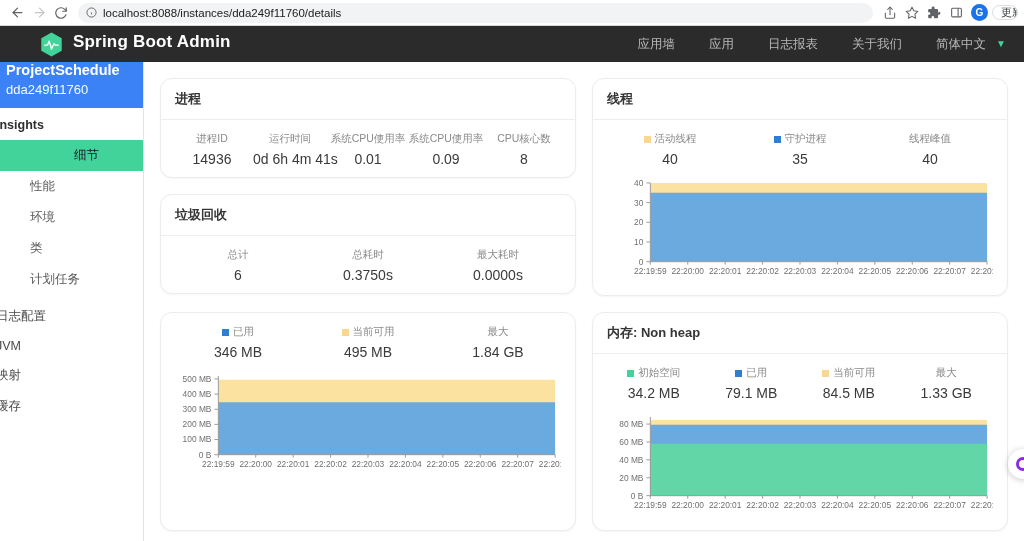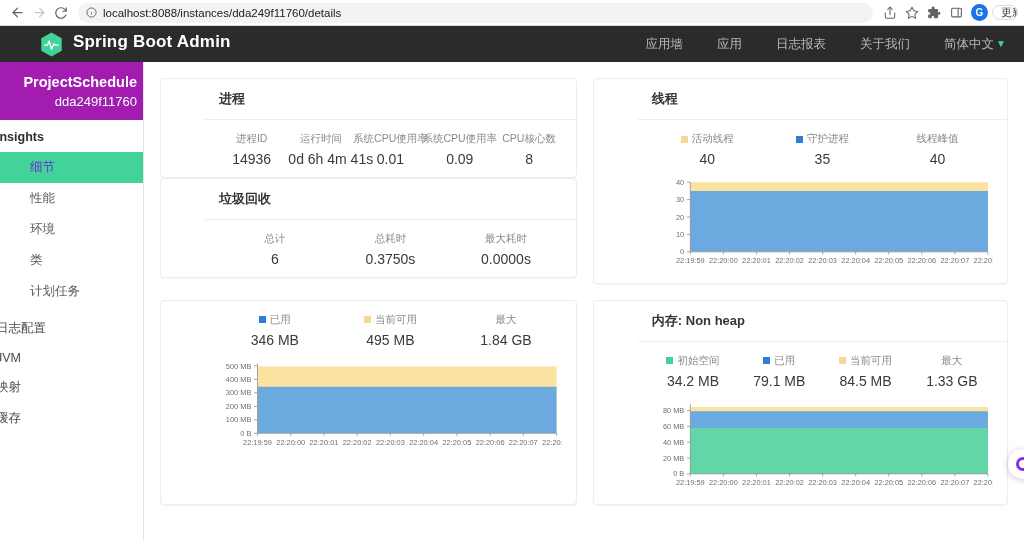--- a/index.html
+++ b/index.html
@@ -71,70 +71,69 @@
   .brand-name {
     color: #ffffff; font-size: 17px; font-weight: bold;
     letter-spacing: .2px;
   }
   .nav-right {
     margin-left: auto; display: flex; align-items: center; gap: 34px;
   }
   .nav-link {
     color: #b9b9b9; font-size: 12.5px; white-space: nowrap;
   }
-  .nav-lang { display: flex; align-items: center; gap: 2px; }
+  .nav-lang { display: flex; align-items: center; gap: 10px; }
   .chevron-down { color: #3fd39a; font-size: 10px; line-height: 1; }
 
   
   .body-wrap { display: flex; height: 479px; background: #ffffff; }
 
   
   .sidebar {
     width: 144px; flex: none; height: 479px;
     background: #ffffff;
     border-right: 1px solid #e4e4e4;
     overflow: hidden;
   }
   .sb-head {
-    background: #a21caf; color: #ffffff;
-    padding: 12px 6px 11px;
-    text-align: right;
+    background: #3b82f6; color: #ffffff;
+    padding: 0 6px 11px;
+    text-align: left;
   }
   .sb-head .app-title { font-size: 14.5px; font-weight: bold; line-height: 1.2; }
   .sb-head .app-id { font-size: 13px; margin-top: 3px; color: #f2fffa; }
   .sb-section {
     font-size: 12.5px; font-weight: bold; color: #2f2f2f;
     padding: 10px 0 8px 0; margin-left: -4px;
   }
   .sb-item {
     font-size: 12.5px; color: #5a5a5a;
     padding: 7px 0 7px 30px;
     white-space: nowrap;
   }
-  .sb-item.active { background: #42d39a; color: #6d28d9; }
+  .sb-item.active { background: #42d39a; color: #0f172a; text-align: center; }
   .sb-item.flush { padding-left: 0; margin-left: -4px; color: #4a4a4a; }
   .sb-gap { height: 6px; }
 
   
   .main {
     flex: 1 1 auto; padding: 16px 16px 0 16px;
     background: #ffffff; overflow: hidden;
   }
   .grid {
     display: grid;
     grid-template-columns: 1fr 1fr;
     column-gap: 16px; row-gap: 16px;
   }
   .card {
     background: #ffffff;
     border: 1px solid #ececec;
-    border-radius: 4px;
+    border-radius: 12px;
     box-shadow: 0 1px 2px rgba(0,0,0,.045);
     overflow: hidden;
-    padding-left: 44px;
   }
   .card-head {
     padding: 11px 14px;
     border-bottom: 1px solid #ededed;
     font-size: 13px; font-weight: bold; color: #363636;
   }
   .card-head .light { font-weight: bold; }
   .card-body { padding: 12px 14px 10px; }
 
   .stats {
@@ -314,21 +313,21 @@
               <div class="stat">
                 <div class="stat-label">
                     <span>CPU核心数</span>
                   </div>
                 <div class="stat-value">8</div>
               </div>
             </div>
           </div>
         </div>
 
-        <div class="card" style="">
+        <div class="card" style="margin-top:16px;">
           <div class="card-head">垃圾回收</div>
           <div class="card-body">
             <div class="stats">
               <div class="stat">
                 <div class="stat-label">
                     <span>总计</span>
                   </div>
                 <div class="stat-value">6</div>
               </div>
               <div class="stat">

